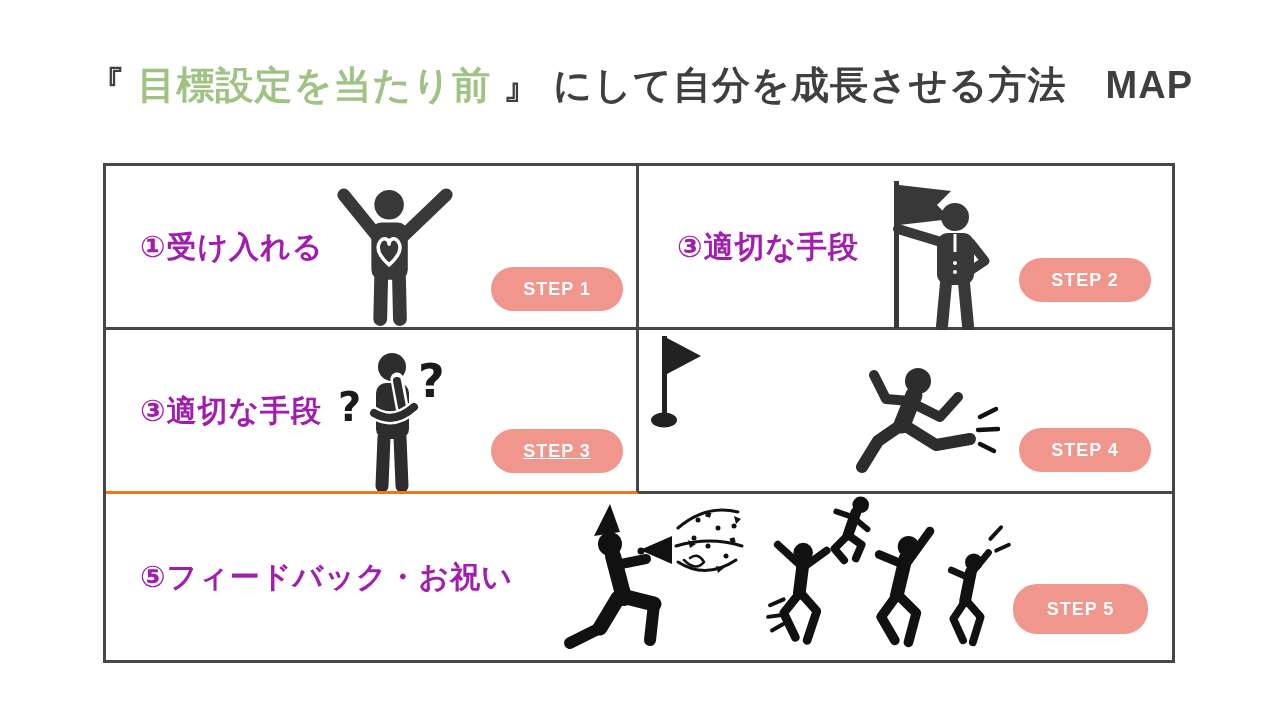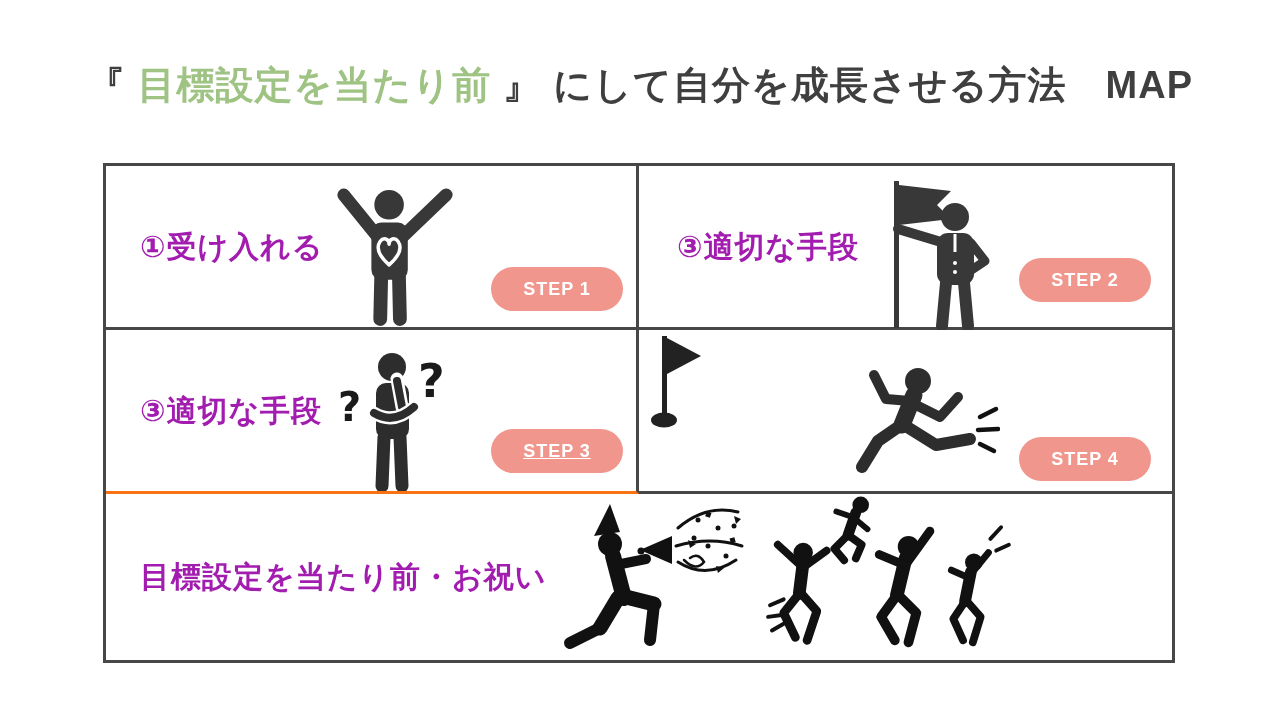--- a/index.html
+++ b/index.html
@@ -55,21 +55,21 @@
   .c2 .icon-flagman{left:246px;top:13px;width:112px;height:151px;}
   .c2 .badge{left:380px;top:92px;}
 
   .c3 .label{left:34px;}
   .c3 .icon-think{left:232px;top:19px;width:117px;height:142px;}
   .c3 .badge{left:385px;top:99px;text-decoration:underline;}
 
   .c4 .icon-goal{left:10px;top:4px;width:58px;height:95px;}
   .c4 .label{left:70px;top:48px;}
   .c4 .icon-run{left:213px;top:37px;width:148px;height:108px;}
-  .c4 .badge{left:380px;top:107px;}
+  .c4 .badge{left:380px;top:98px;}
 
   .c5 .label{left:34px;}
   .c5 .icon-party{left:454px;top:8px;width:185px;height:150px;}
   .c5 .icon-jump{left:657px;top:2px;width:250px;height:156px;}
   .c5 .badge{left:907px;top:90px;width:135px;height:50px;border-radius:24px;}
 
   .q{font-family:"DejaVu Sans",sans-serif;font-weight:bold;fill:#1a1a1a;}
 </style>
 </head>
 <body>
@@ -155,21 +155,21 @@
         <g stroke="#111111" stroke-width="4.5" stroke-linecap="round">
           <path d="M144,42 L128,50"></path>
           <path d="M146,62 L126,63"></path>
           <path d="M142,84 L128,77"></path>
         </g>
       </svg>
       <div class="badge">STEP 4</div>
     </div>
 
     <div class="cell c5">
-      <div class="label vcenter">目標設定を当たり前・お祝い</div>
+      <div class="label vcenter">⑤フィードバック・お祝い</div>
 
       <svg class="icon icon-party" viewBox="0 0 185 150">
         <g fill="#111111" stroke="#111111">
           <polygon points="34,34 50,2 60,30" stroke="none"></polygon>
           <circle cx="50" cy="42" r="12" stroke="none"></circle>
           <path d="M53,54 L64,96" fill="none" stroke-width="16" stroke-linecap="round"></path>
           <path d="M56,63 L86,57" fill="none" stroke-width="10" stroke-linecap="round"></path>
           <polygon points="80,48 112,34 112,62" stroke="none"></polygon>
           <circle cx="81" cy="49" r="3.5" stroke="none"></circle>
           <path d="M62,94 L94,102" fill="none" stroke-width="15" stroke-linecap="round"></path>
@@ -231,16 +231,17 @@
         </g>
         <g stroke="#111111" stroke-width="4" stroke-linecap="round">
           <path d="M4,112 L18,106"></path>
           <path d="M2,124 L16,122"></path>
           <path d="M6,138 L18,131"></path>
           <path d="M230,44 L241,32"></path>
           <path d="M236,56 L249,50"></path>
         </g>
       </svg>
 
+      <div class="badge">STEP 5</div>
     </div>
 
   </div>
 </div>
 
 </body></html>

